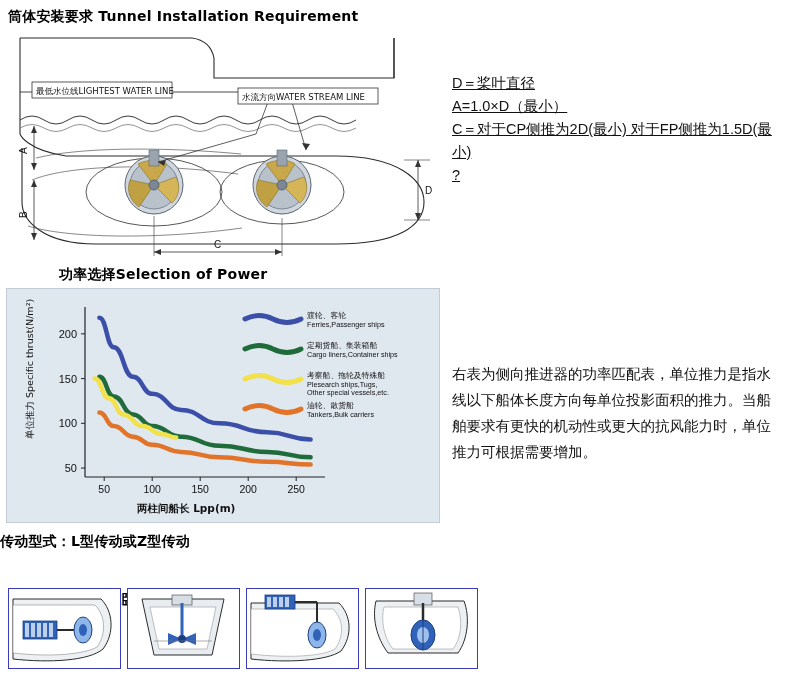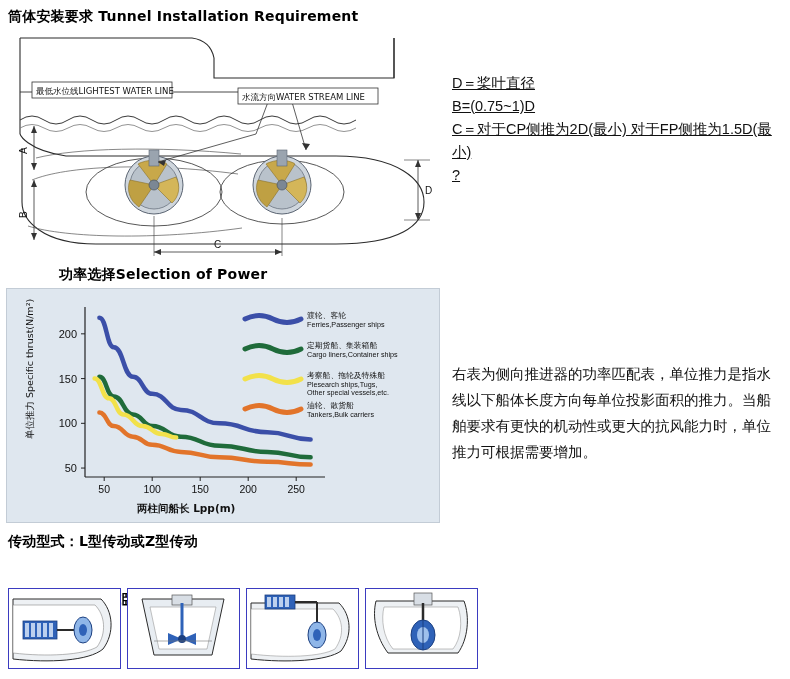--- a/index.html
+++ b/index.html
@@ -85,21 +85,21 @@
     top: 362px;
     width: 322px;
     font-size: 14.5px;
     line-height: 26px;
     color: #111;
     font-family: Liberation Mono, monospace;
   }
   
   #line-drive {
     position: absolute;
-    left: 8px;
+    left: 0;
     top: 533px;
   }
   #line-install {
     position: absolute;
     left: 8px;
     top: 591px;
   }
   
   #thumbs {
     position: absolute;
@@ -204,21 +204,21 @@
       <line x1="276" y1="188" x2="276" y2="226" stroke="#333" stroke-width="0.6"></line>
       <line x1="148" y1="222" x2="276" y2="222" stroke="#333" stroke-width="0.8"></line>
       <polygon points="148,222 155,219 155,225" fill="#333"></polygon>
       <polygon points="276,222 269,219 269,225" fill="#333"></polygon>
       <text x="208" y="218" font-size="10" fill="#111">C</text>
     </svg>
   </div>
 
   <div id="formula-block">
     <div>D＝桨叶直径</div>
-    <div>B=(0.75~1)D</div>
+    <div>A=1.0×D（最小）</div>
     <div>C＝对于CP侧推为2D(最小) 对于FP侧推为1.5D(最小)</div>
     <div>?</div>
   </div>
 
   <div id="title-power" class="section-title cn-label">功率选择Selection of Power</div>
 
   <div id="power-chart">
     <svg id="chart-svg" width="432" height="233" viewBox="0 0 432 233" xmlns="http://www.w3.org/2000/svg">
       <rect x="0" y="0" width="432" height="233" fill="#dfe7ef"></rect>
 

